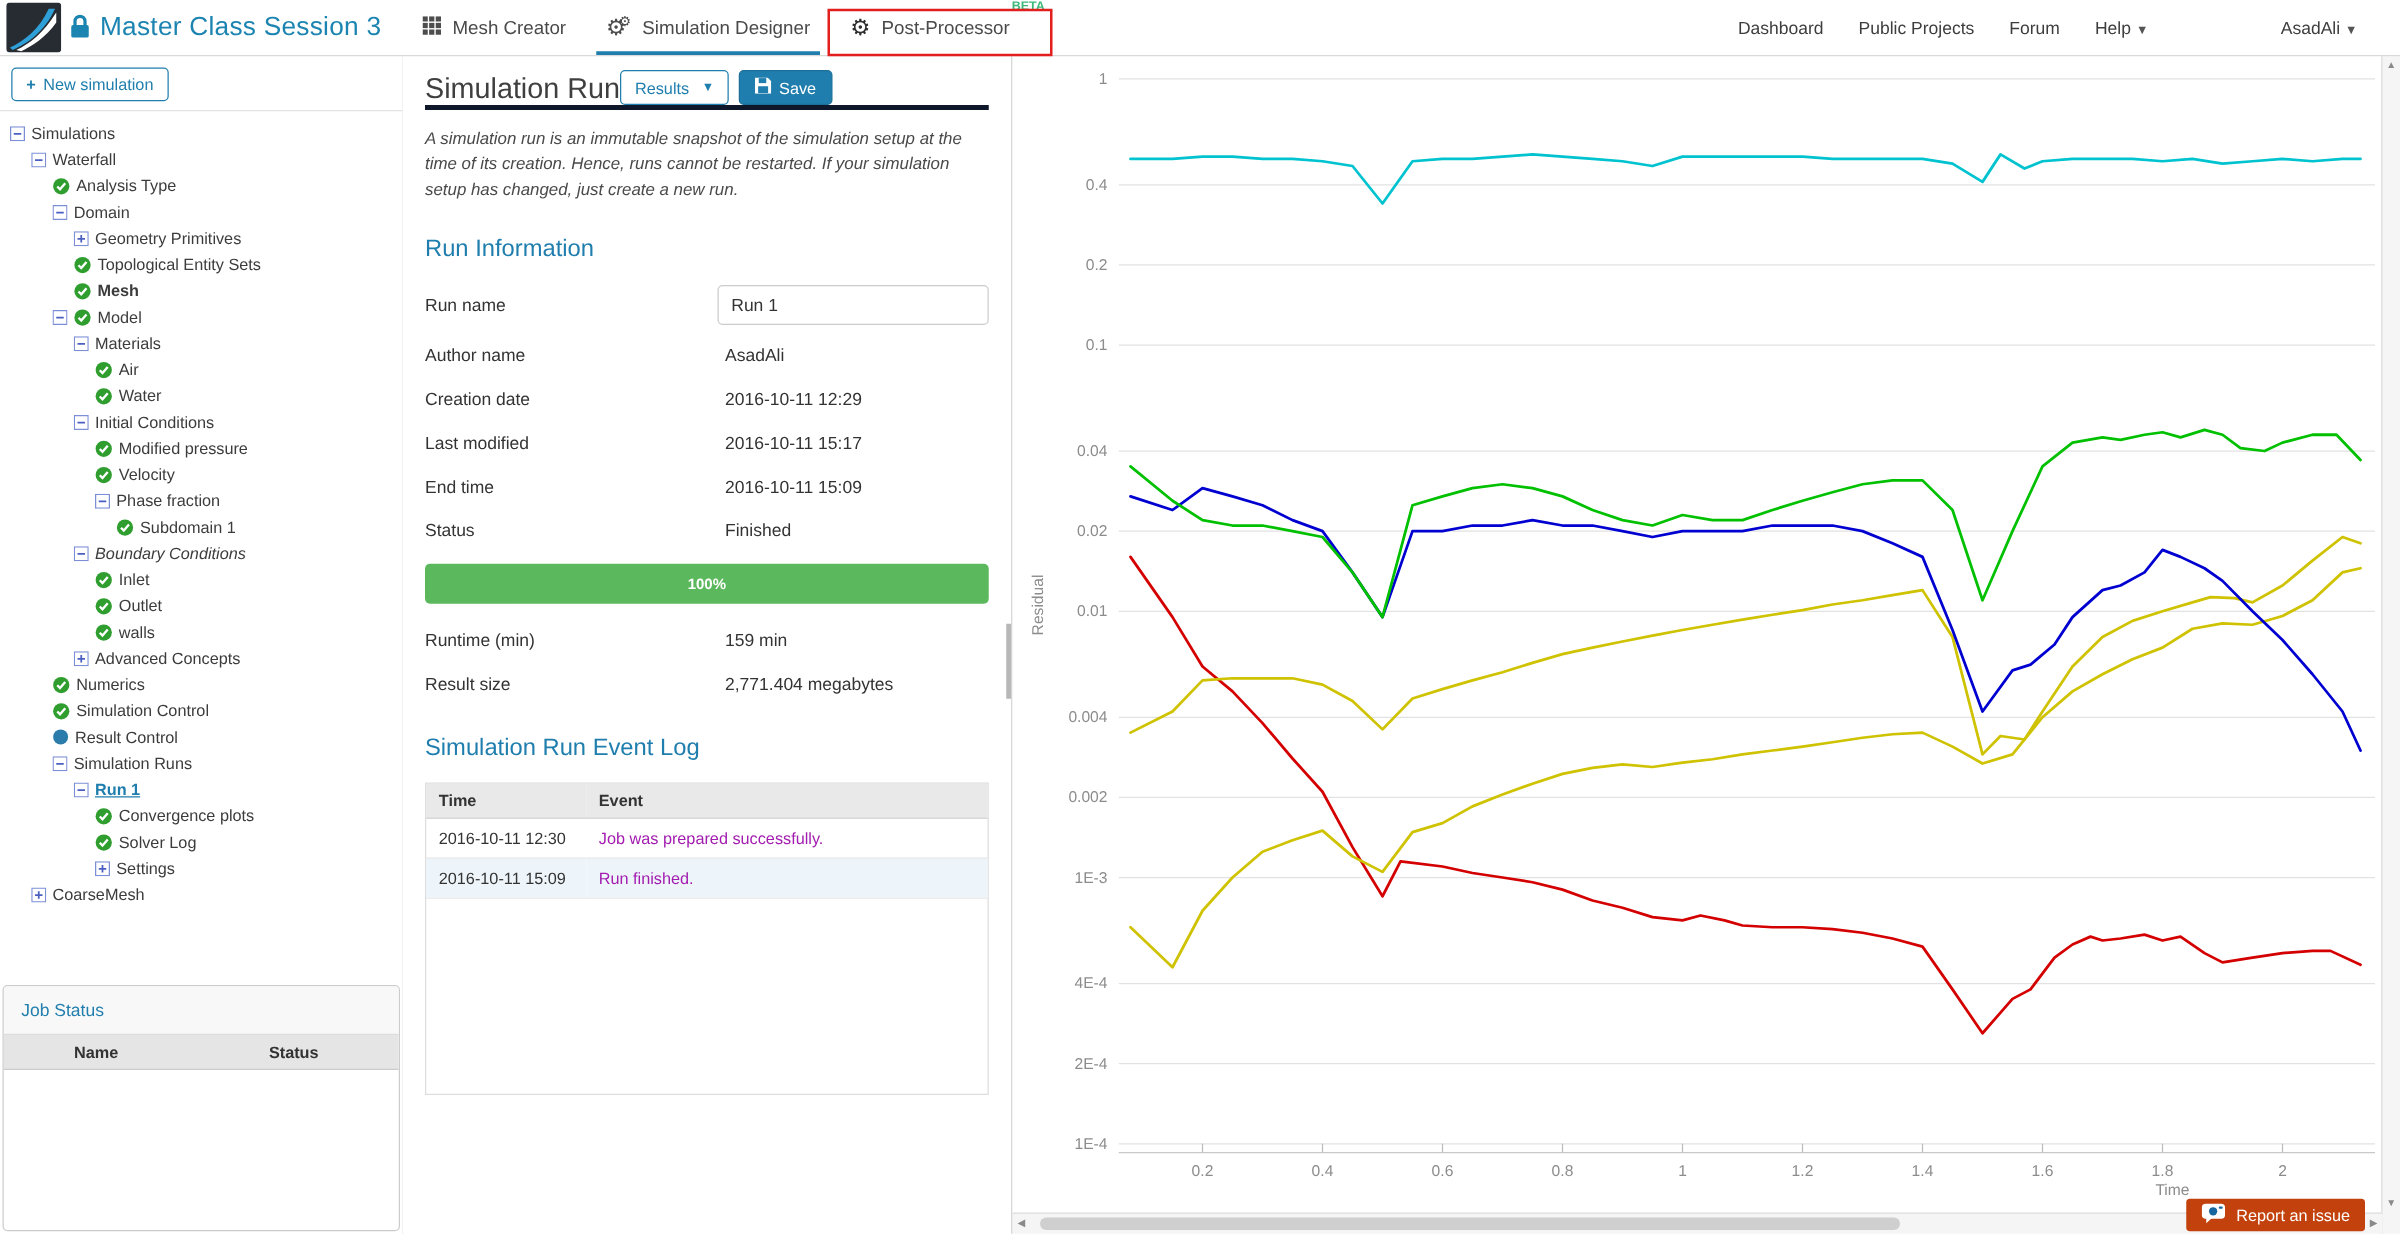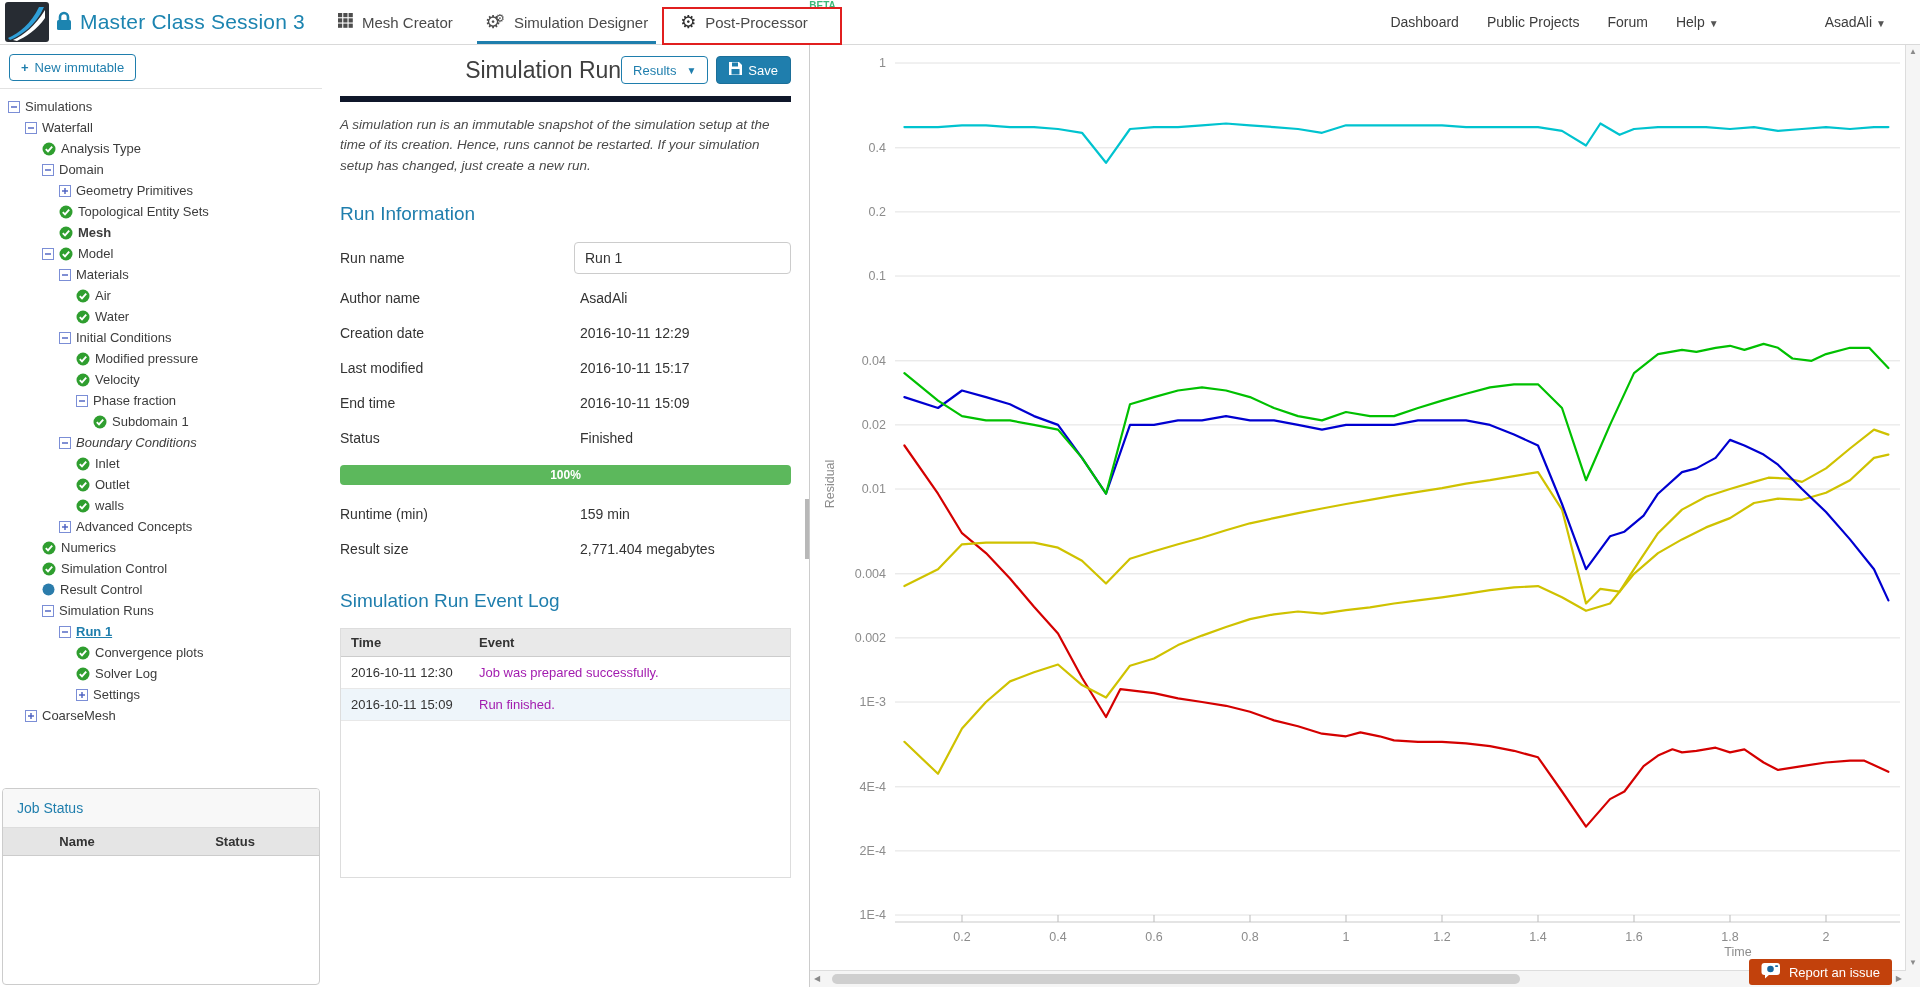--- a/index.html
+++ b/index.html
@@ -35,33 +35,33 @@
   .tree-row.sel span.lbl{color:#1f7ead;font-weight:bold;text-decoration:underline;}
   
   .job-status{position:absolute;left:2px;right:2px;top:744px;bottom:2px;border:1px solid #ccc;border-radius:4px;background:#fff;overflow:hidden;}
   .job-status .hd{background:#f8f8f8;border-bottom:1px solid #ddd;color:#1f7ead;font-size:14px;padding:11px 14px;}
   .job-cols{display:flex;background:#e5e5e5;border-bottom:1px solid #ccc;font-weight:bold;font-size:13px;color:#333;text-align:center;}
   .job-cols .c1{width:120px;padding:6px 14px;}
   .job-cols .c2{flex:1;padding:6px 14px;}
   
   .mid{position:absolute;left:322px;top:44px;bottom:0;width:488px;background:#fff;
     border-right:1px solid #ccc;box-sizing:border-box;padding:12px 18px;overflow:hidden;}
-  .mid-head{display:flex;align-items:center;justify-content:flex-end;padding-bottom:12px;border-bottom:6px solid #0f172a;}
+  .mid-head{display:flex;align-items:center;justify-content:flex-start;border-bottom:4px solid #0f172a;}
   .mid-title{font-size:23px;color:#3f3f3f;font-weight:400;}
   .mid-actions{display:flex;gap:8px;}
   .btn-primary{display:inline-flex;align-items:center;gap:6px;background:#1f7ead;color:#fff;border:1px solid #1b6f99;
     border-radius:4px;font-size:13px;padding:5px 12px;cursor:pointer;font-family:inherit;}
   .desc{font-style:italic;font-size:13.5px;color:#4a4a4a;line-height:1.5;margin-top:13px;}
   .sec-h{color:#1f7ead;font-size:19px;font-weight:500;margin-top:27px;}
   .fields{margin-top:17px;}
   .frow{display:flex;align-items:center;margin-bottom:13px;min-height:22px;}
   .frow .flabel{width:240px;font-size:14px;color:#333;}
   .frow .fvalue{font-size:14px;color:#333;}
   .frow input{width:200px;font-size:14px;color:#333;padding:7px 10px;border:1px solid #ccc;border-radius:4px;font-family:inherit;outline:none;}
-  .progress{height:20px;border-radius:4px;background:#5cb85c;color:#fff;font-size:12px;font-weight:bold;
+  .progress{height:32px;border-radius:4px;background:#5cb85c;color:#fff;font-size:12px;font-weight:bold;
     display:flex;align-items:center;justify-content:center;margin:16px 0 18px 0;}
   .evt-wrap{margin-top:12px;border:1px solid #ddd;height:250px;box-sizing:border-box;}
   table.evt{width:100%;border-collapse:collapse;font-size:13px;}
   table.evt th{background:#e9e9e9;border-bottom:1px solid #ccc;text-align:left;padding:6px 10px;color:#333;}
   table.evt th.t{width:108px;}
   table.evt td{padding:8px 10px;border-bottom:1px solid #e8e8e8;vertical-align:middle;}
   table.evt td.time{color:#333;}
   table.evt td.ev{color:#a21caf;}
   table.evt tr.alt{background:#eef5fa;}
   .mid-nub{position:absolute;right:0;top:455px;width:4px;height:60px;background:#b8b8b8;}
@@ -132,21 +132,21 @@
       </span>
     <span><span>Help</span><span class="caret">▼</span></span>
     <span class="sp"></span>
     <span><span>AsadAli</span><span class="caret">▼</span></span>
   </div>
 </header>
 
 <aside class="sidebar">
   <button class="btn-outline new-sim">
     <span style="font-weight:bold;">+</span>
-    <span>New immutable</span>
+    <span>New simulation</span>
   </button>
   <div class="side-divider"></div>
   <div class="tree" id="tree-slot">
       <div class="tree-row" style="padding-left: 8px;">
         <span class="ticon">
           <svg width="12" height="12" viewBox="0 0 12 12">
             <rect x="0.5" y="0.5" width="11" height="11" fill="#fff" stroke="#7b8ed6"></rect>
             <line x1="3" y1="6" x2="9" y2="6" stroke="#4a5fc1" stroke-width="1.4"></line>
           </svg>
         </span>

